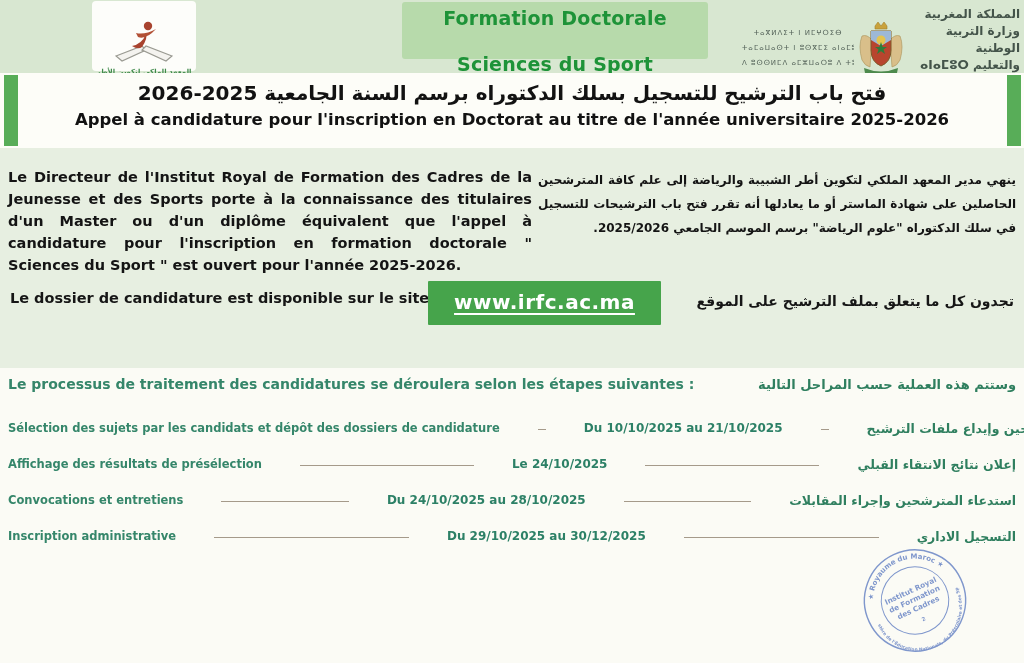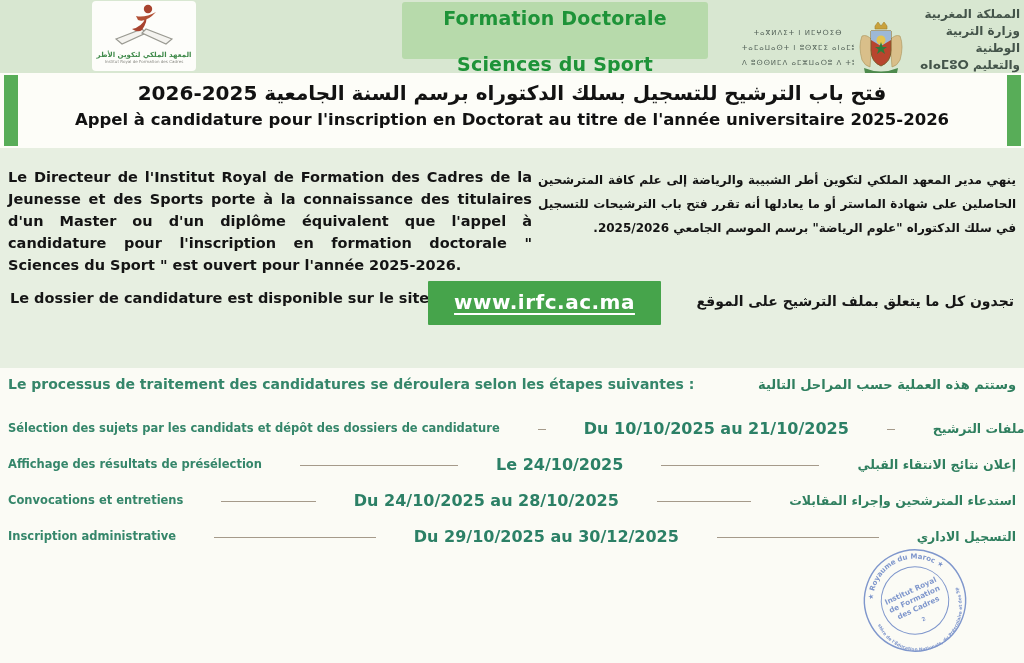--- a/index.html
+++ b/index.html
@@ -5,21 +5,21 @@
   * { margin:0; padding:0; box-sizing:border-box; }
   html,body { background:#cfd8cc; }
   .page {
     position:relative; width:1024px; height:663px; margin:0 auto;
     background:#e7efe1; overflow:hidden;
     font-family:"DejaVu Sans", sans-serif; color:#161616;
   }
   
   .header-band { position:absolute; top:0; left:0; right:0; height:73px; background:#d8e7d1; }
   .logo { position:absolute; left:92px; top:1px; width:104px; height:70px; background:#fdfdfa;
-          border-radius:4px; text-align:center; padding-top:2px; }
+          border-radius:4px; text-align:center; padding-top:19px; }
   .logo-caption-ar { font-size:7px; font-weight:bold; color:#3f8a4a; line-height:8px; }
   .logo-caption-fr { font-size:4.5px; color:#8a8a84; line-height:6px; transform:scale(.9); }
   .program-box { position:absolute; left:402px; top:2px; width:306px; height:57px;
                  background:#b7daab; border-radius:3px; display:flex; flex-direction:column;
                  align-items:center; justify-content:center; }
   .program-box div { font-size:19px; font-weight:bold; color:#1e9338; line-height:26px; letter-spacing:.2px;margin-top:20px; }
   .gov-block { position:absolute; right:4px; top:6px; width:278px; display:flex; align-items:center; }
   .tifinagh { width:112px; text-align:center; font-size:7px; color:#55645a; line-height:15px;
               letter-spacing:1px; white-space:nowrap; overflow:hidden; }
   .coat { width:50px; height:58px; flex:0 0 auto; margin:0 2px; }
@@ -48,21 +48,21 @@
   .process-area { position:absolute; top:368px; left:0; right:0; bottom:0; background:#fbfbf5;
                   padding:8px 8px 0 8px; }
   .process-intro { display:flex; justify-content:space-between; align-items:baseline; }
   .process-intro-fr { font-size:14px; font-weight:bold; color:#35866a; }
   .process-intro-ar { direction:rtl; font-size:13px; font-weight:bold; color:#2f7f5f; }
   .steps { margin-top:28px; }
   .step { display:flex; align-items:center; margin-bottom:20px; height:16px;gap:32px; }
   .step-fr { flex:0 0 auto; font-size:11.5px; font-weight:bold; color:#35866a; white-space:nowrap; }
   .leader { flex:1 1 auto; min-width:8px; border-top:1.6px solid #a59a8a; margin:0 6px;
             transform:translateY(1px); }
-  .step-date { flex:0 0 auto; font-size:16px; font-weight:bold; color:#2c8066; white-space:nowrap; }
+  .step-date { flex:0 0 auto; font-size:12px; font-weight:bold; color:#2c8066; white-space:nowrap; }
   .step-ar { flex:0 0 auto; direction:rtl; font-size:12.5px; font-weight:bold; color:#2f7f5f;
              white-space:nowrap; }
   
   .stamp { position:absolute; left:798px; top:538px; width:234px; height:125px; pointer-events:none; }
 </style>
 </head>
 <body>
 
 <div class="page">
 

